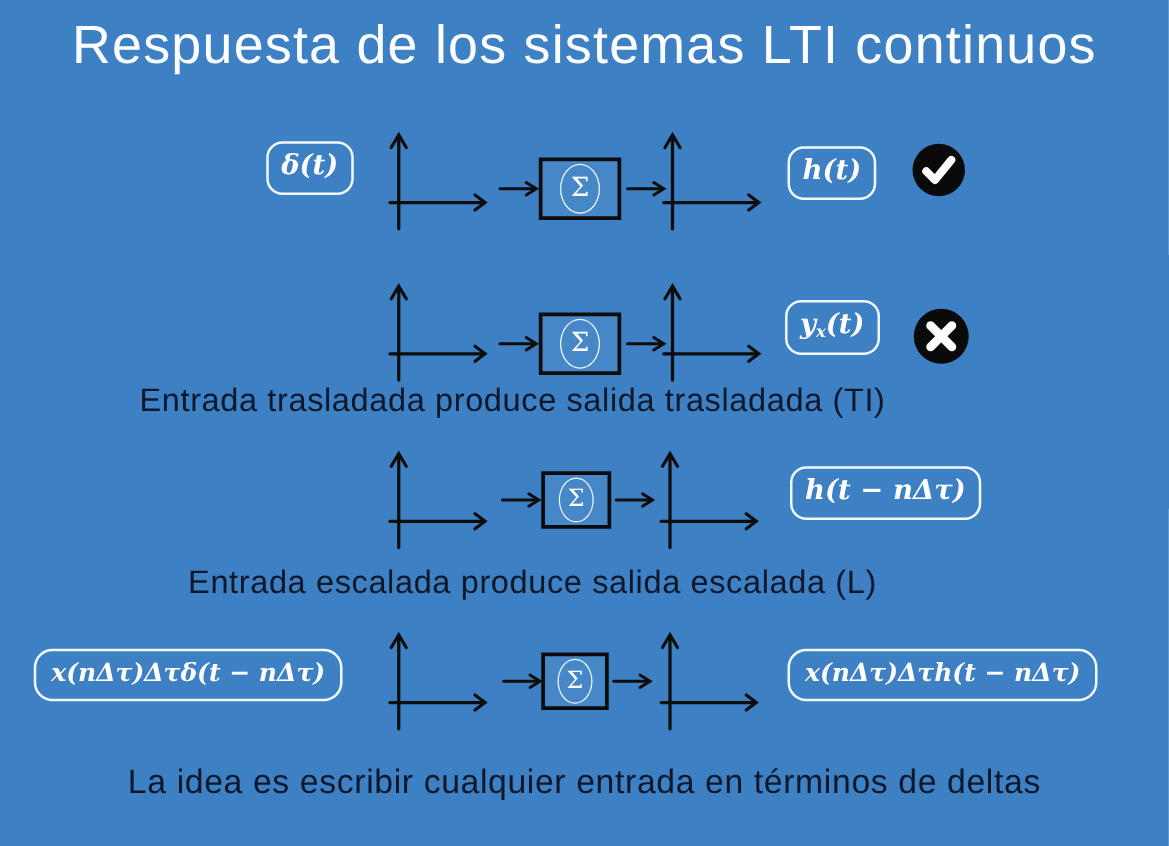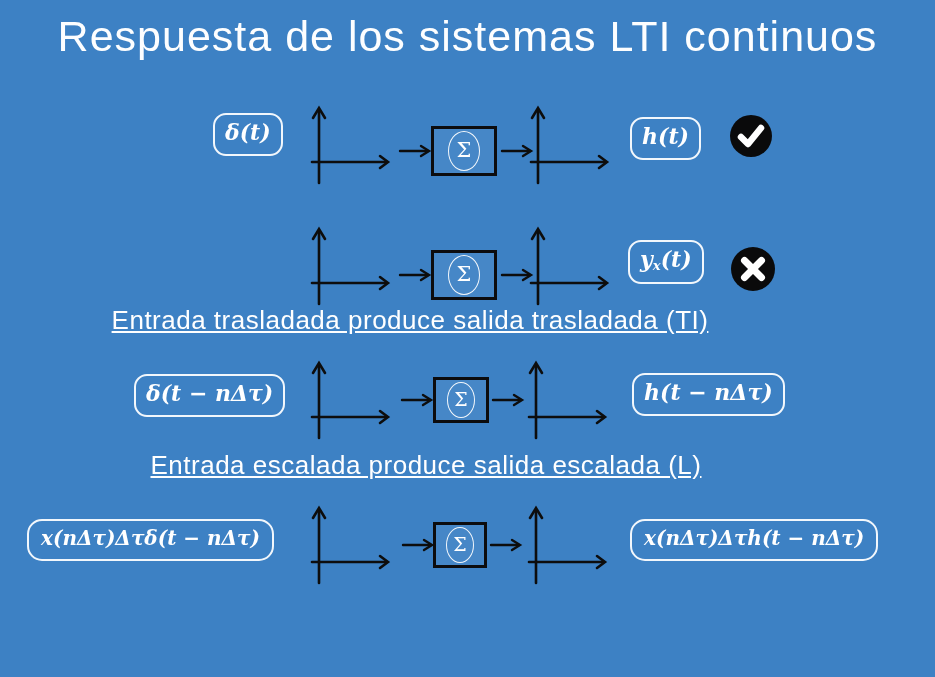--- a/index.html
+++ b/index.html
@@ -74,27 +74,26 @@
     font-size: 21px;
     line-height: 1;
     transform: translateY(-1px);
   }
   .sigma-box.small .sigma-glyph { font-size: 19px; }
 
   .status-icon { position: absolute; }
 
   .caption {
     position: absolute;
-    color: #ffffff;
+    color: #0f172a;
     font-size: 26px;
     font-weight: 300;
     letter-spacing: 0.5px;
     text-align: center;
     white-space: nowrap;
-    text-decoration: underline;
   }
   .caption.shifted { left: 0; width: 820px; }
   .caption.full { left: 0; width: 935px; font-size: 27px; }
 </style>
 </head>
 <body>
 
 <div class="stage">
 
   <div class="slide-title">Respuesta de los sistemas LTI continuos</div>
@@ -185,23 +184,20 @@
     <svg class="status-icon" style="left:730px; top:24px;" width="46" height="46" viewBox="0 0 46 46">
       <circle cx="23" cy="23" r="22" fill="#0a0a0b"></circle>
       <path d="M14.5,14.5 L31.5,31.5" stroke="#ffffff" stroke-width="7" stroke-linecap="round"></path>
       <path d="M31.5,14.5 L14.5,31.5" stroke="#ffffff" stroke-width="7" stroke-linecap="round"></path>
     </svg>
   </div>
 
   <div class="caption shifted" style="top:305px;">Entrada trasladada produce salida trasladada (TI)</div>
 
   <div class="row" style="top:356px;">
-    <div class="mlabel" style="left:134px; top:18px;">
-      <span>δ(t − nΔτ)</span>
-    </div>
     <svg class="axes" style="left:293px; top:2px;" width="100" height="84" viewBox="0 0 100 84">
       <g stroke="#0d0d0d" stroke-width="2.6" fill="none" stroke-linecap="round">
         <path d="M26,80 L26,7"></path>
           <path d="M20,15 L26,5 L32,15"></path>
         <path d="M19,59 L93,59"></path>
           <path d="M87,53 L95,59 L87,65"></path>
       </g>
     </svg>
     <svg class="conn" style="left:400px; top:37px;" width="36" height="14" viewBox="0 0 36 14">
       <g stroke="#0d0d0d" stroke-width="2.4" fill="none" stroke-linecap="round">
@@ -270,14 +266,15 @@
           <path d="M20,15 L26,5 L32,15"></path>
         <path d="M19,59 L93,59"></path>
           <path d="M87,53 L95,59 L87,65"></path>
       </g>
     </svg>
     <div class="mlabel small" style="left:630px; top:19px;">
       <span>x(nΔτ)Δτh(t − nΔτ)</span>
     </div>
   </div>
 
+  <div class="caption full" style="top:610px;">La idea es escribir cualquier entrada en términos de deltas</div>
 
 </div>
 
 </body></html>

